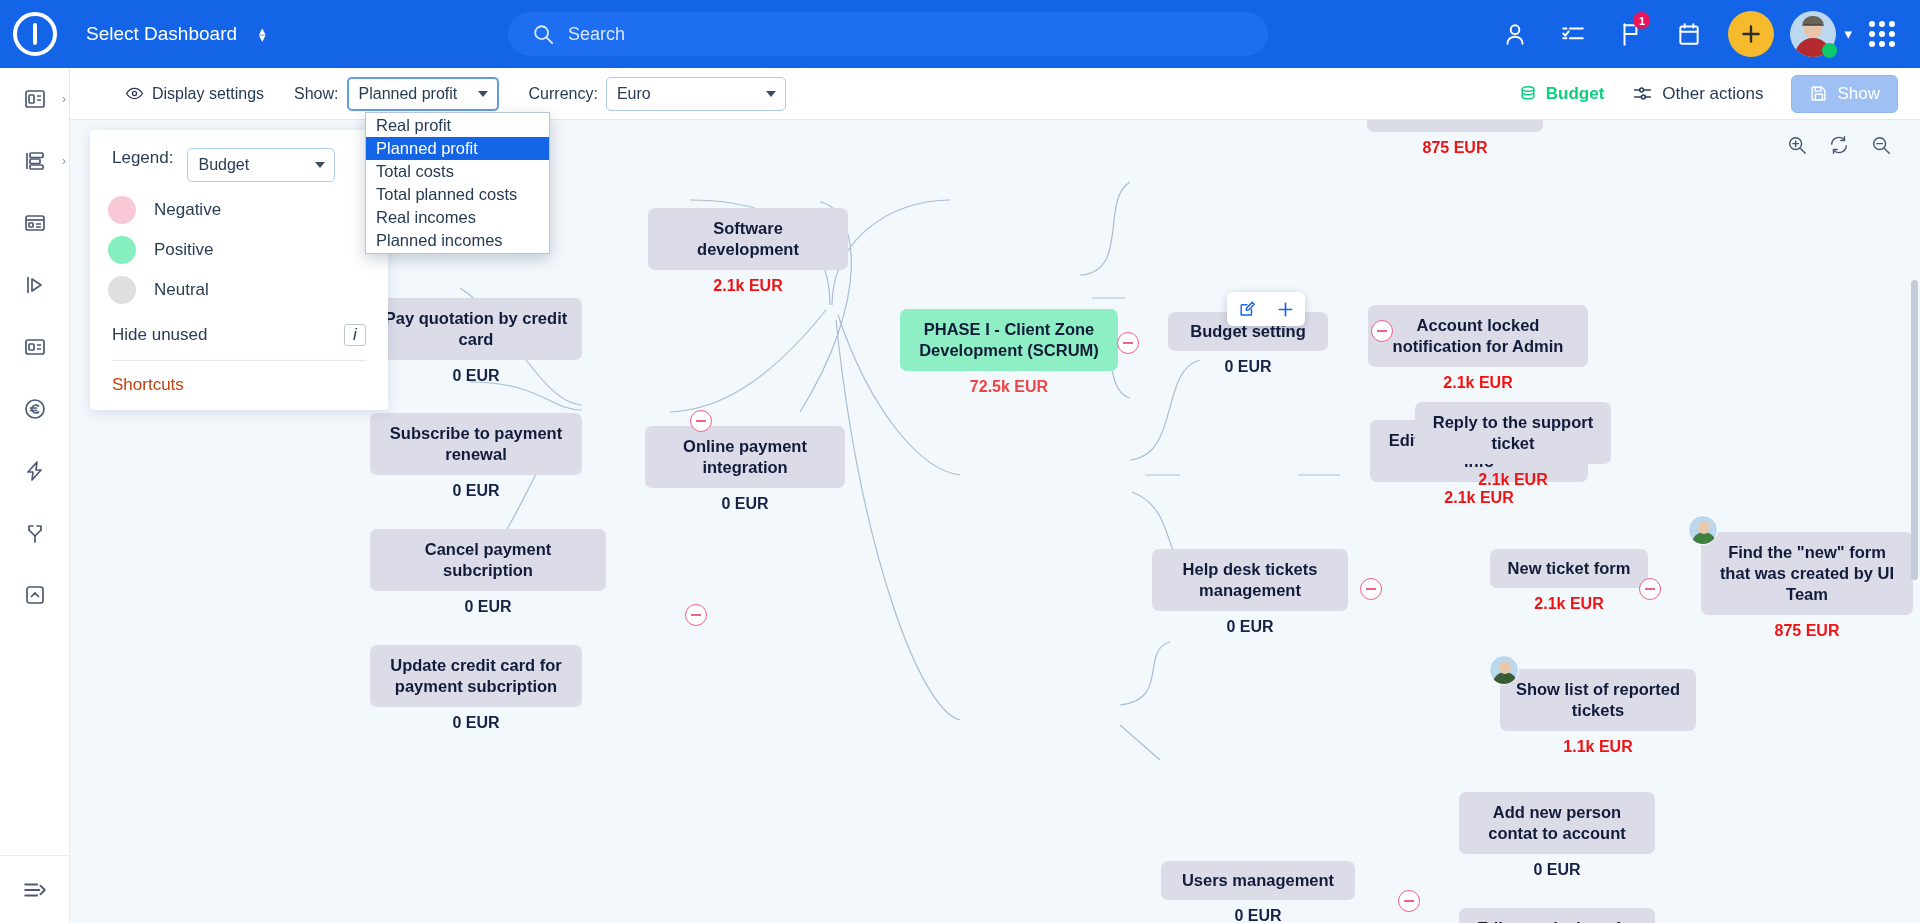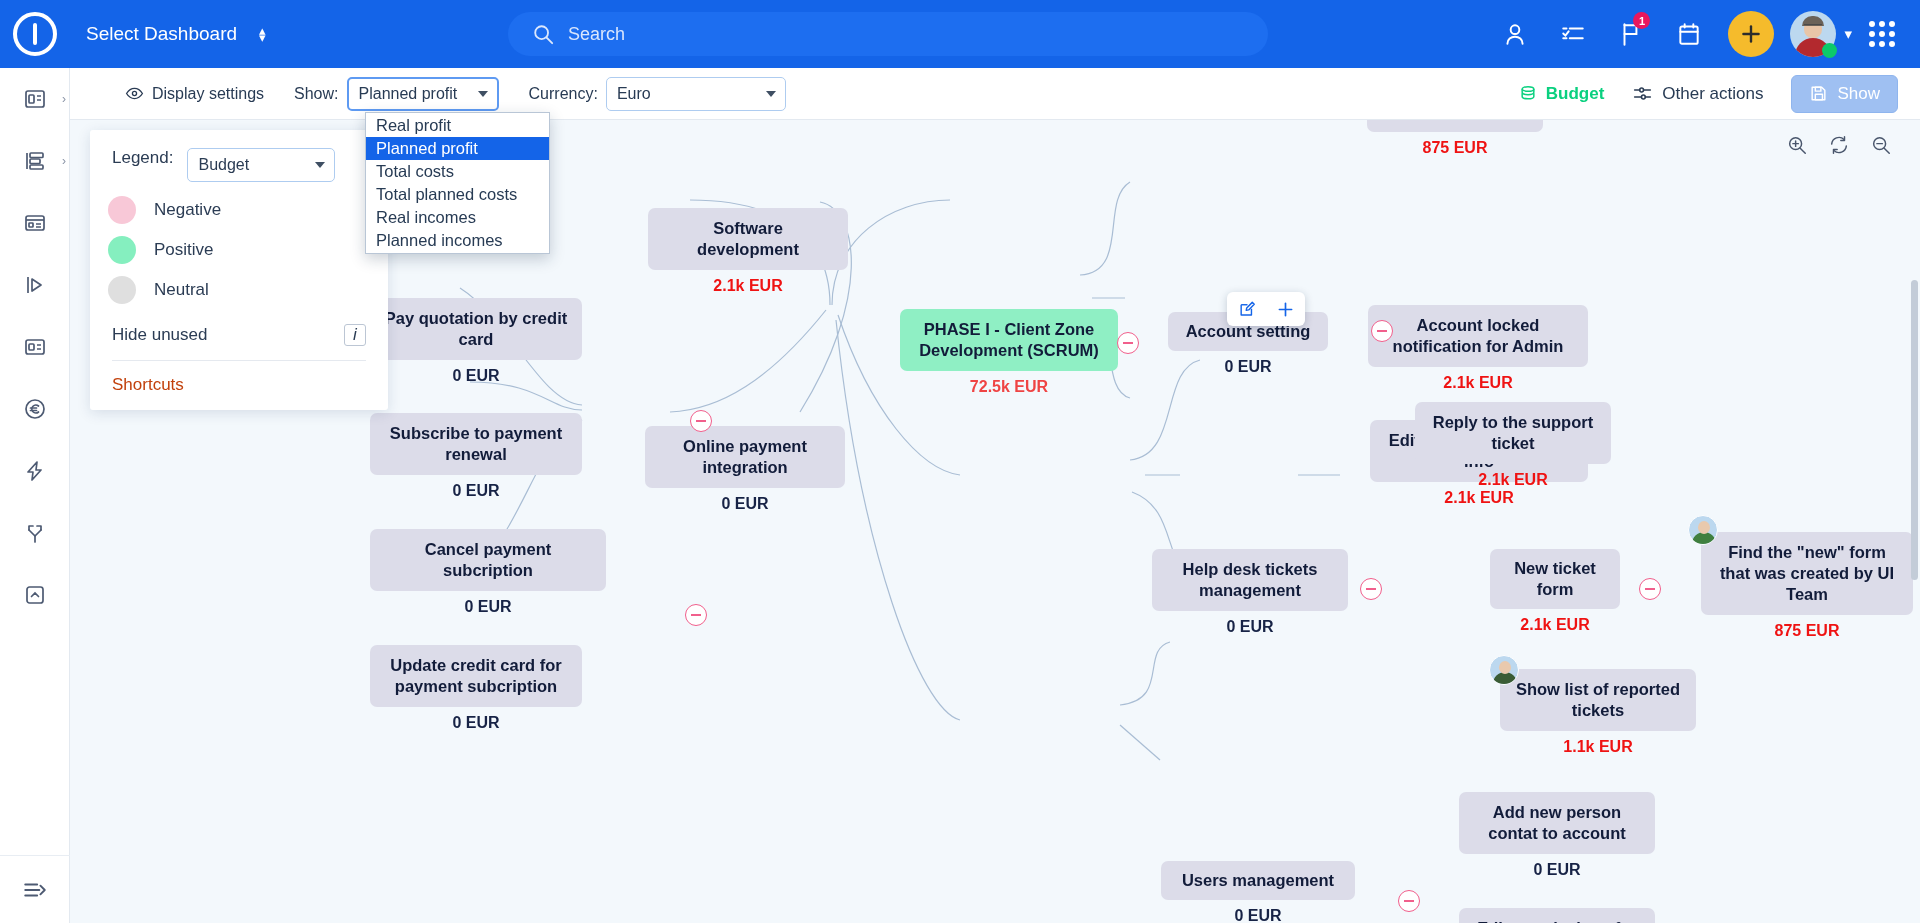--- a/index.html
+++ b/index.html
@@ -492,21 +492,21 @@
         </svg>
       </div>
       <div class="ntb-btn">
         <svg width="21" height="21" viewBox="0 0 24 24" stroke="#1464e8" stroke-width="1.9" stroke-linecap="round">
           <line x1="12" y1="5" x2="12" y2="19"></line>
             <line x1="5" y1="12" x2="19" y2="12"></line>
         </svg>
       </div>
     </div>
     <div class="node" style="left:1098px; top:192px;">
-      <div class="nbox" style="width:160px; padding:9px 10px;">Account setting</div>
+      <div class="nbox" style="width:160px; padding:9px 10px;">Budget setting</div>
       <div class="nval v-dark">0 EUR</div>
     </div>
     <div class="collapse" style="left:1301px; top:200px;"></div>
 
     <div class="node" style="left:1298px; top:185px;">
       <div class="nbox" style="width:220px;">Account locked notification for Admin</div>
       <div class="nval v-red">2.1k EUR</div>
     </div>
 
     <div class="node" style="left:1300px; top:300px;">
@@ -553,21 +553,21 @@
       <div class="nval v-dark">0 EUR</div>
     </div>
     <div class="collapse" style="left:1290px; top:458px;"></div>
 
     <div class="node" style="left:1345px; top:282px;">
       <div class="nbox" style="width:196px;">Reply to the support ticket</div>
       <div class="nval v-red">2.1k EUR</div>
     </div>
 
     <div class="node" style="left:1420px; top:429px;">
-      <div class="nbox" style="width:130px; padding:9px 10px;">New ticket form</div>
+      <div class="nbox" style="width:158px; padding:9px 10px;">New ticket form</div>
       <div class="nval v-red">2.1k EUR</div>
     </div>
     <div class="collapse" style="left:1569px; top:458px;"></div>
 
     <div class="mini-av" style="left:1618px; top:395px;">
       <div class="ma-body" style="background:#3f7f3f;"></div>
         <div class="ma-head"></div>
     </div>
     <div class="node" style="left:1631px; top:412px;">
       <div class="nbox" style="width:212px;">Find the "new" form that was created by UI Team</div>

